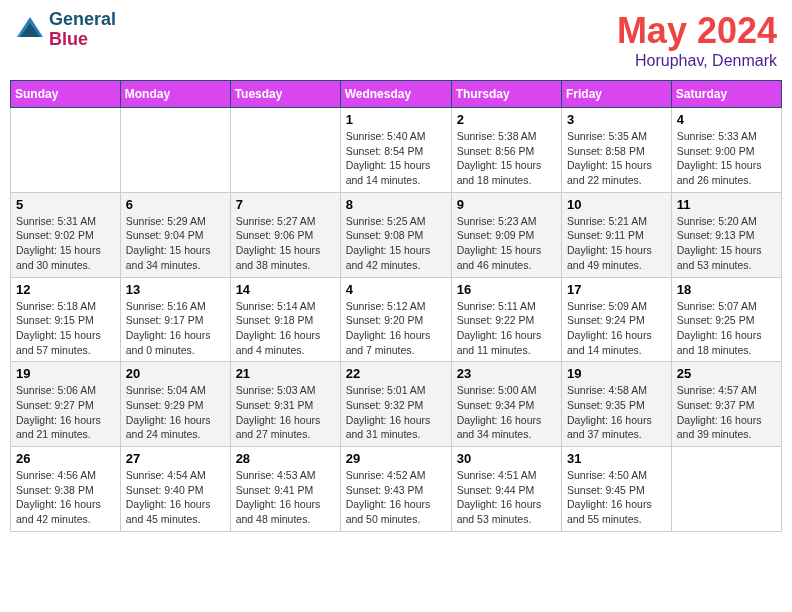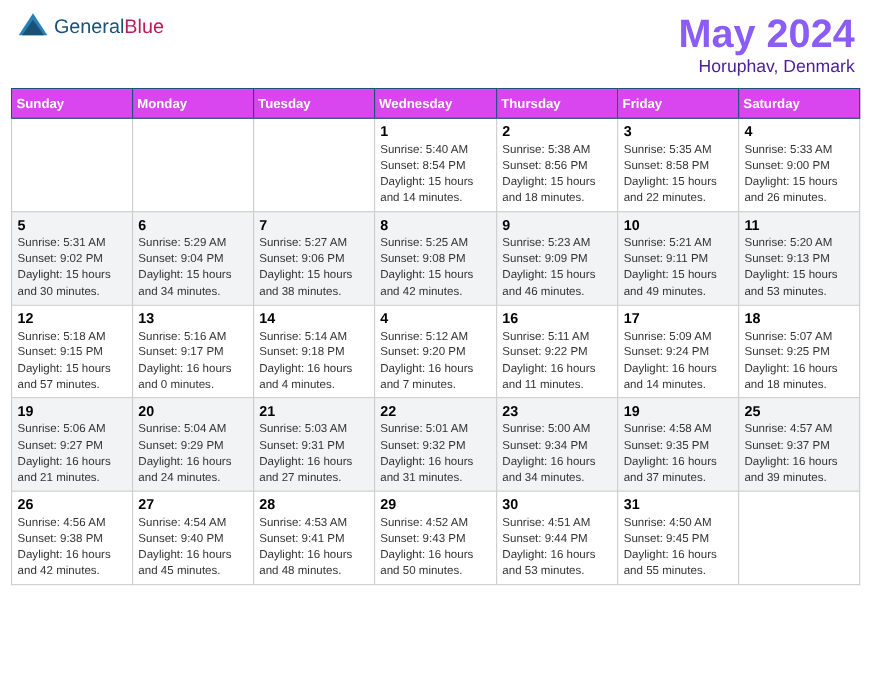--- a/index.html
+++ b/index.html
@@ -16,40 +16,41 @@
       align-items: flex-start;
       margin-bottom: 10px;
       padding: 0 5px;
     }
     .logo {
       display: flex;
       align-items: center;
     }
     .logo-text {
       display: flex;
+      flex-direction: column;
       font-size: 18px;
-      font-weight: normal;
+      font-weight: bold;
       color: #1a5276;
       line-height: 1.1;
     }
     .logo-text span:last-child {
       color: #be185d;
     }
     .logo-icon {
       width: 30px;
       height: 30px;
       margin-right: 4px;
     }
     .title-block {
       text-align: right;
     }
     .month-title {
       font-size: 36px;
       font-weight: bold;
-      color: #8b5cf6;
+      color: #ef4444;
     }
     .subtitle {
       font-size: 16px;
       color: #4c1d95;
     }
     table {
       width: 100%;
       border-collapse: collapse;
       font-size: 11px;
     }

